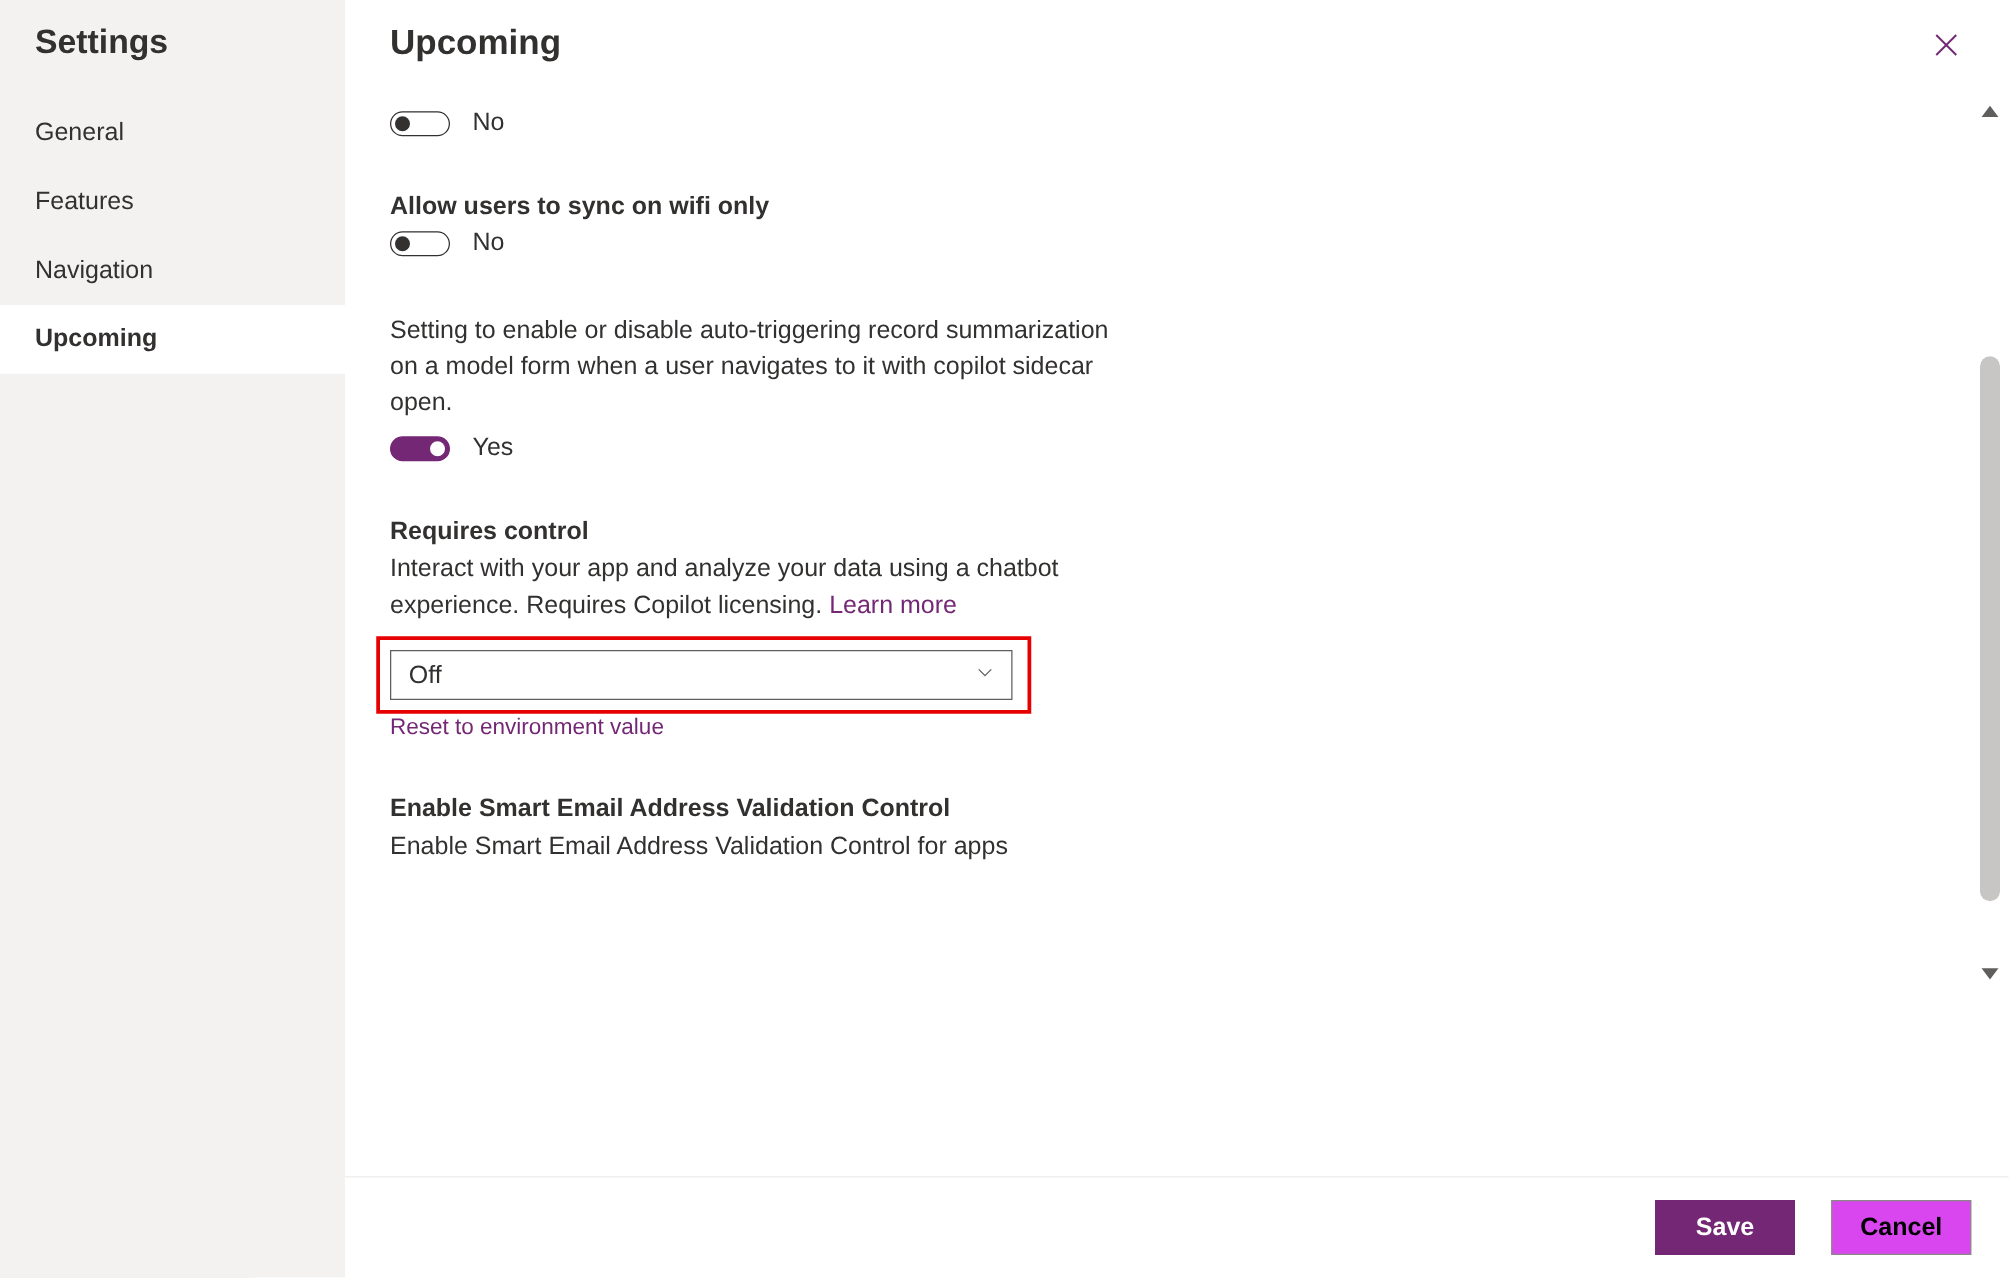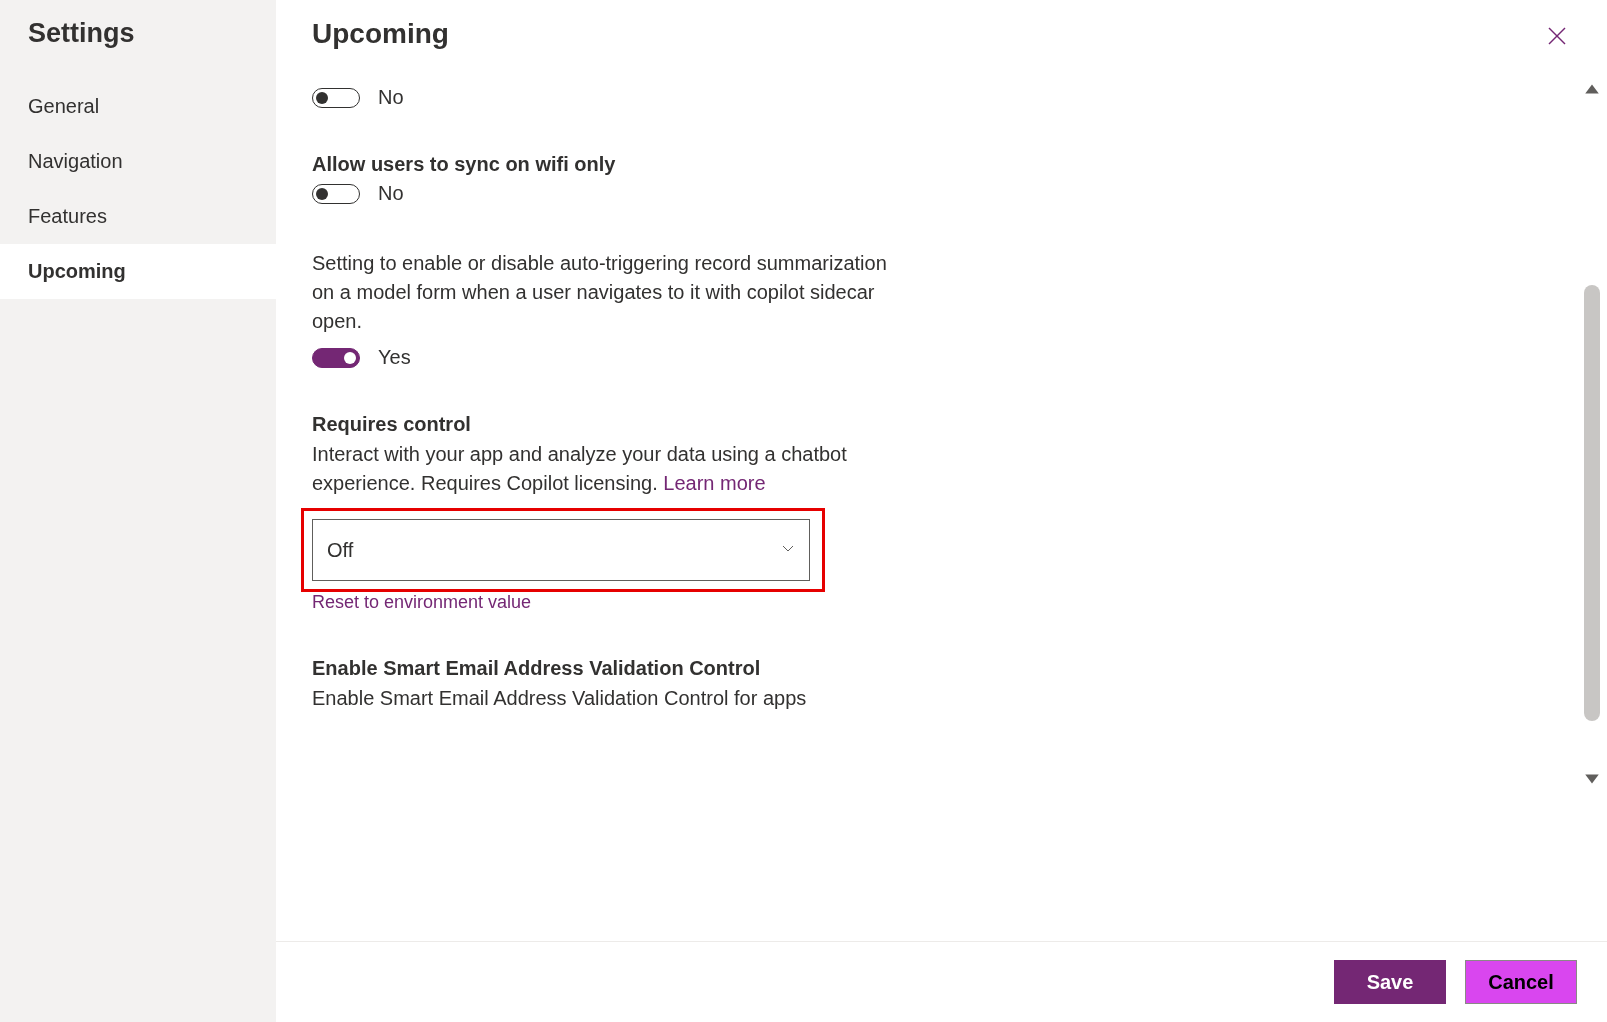--- a/index.html
+++ b/index.html
@@ -119,21 +119,21 @@
     background: #fff;
   }
   .toggle-label { font-size: 20px; }
   
   .select-wrap {
     position: relative;
     width: 498px;
   }
   .select {
     width: 100%;
-    height: 62px;
+    height: 40px;
     border: 1px solid #605e5c;
     background: #fff;
     padding: 0 40px 0 14px;
     font-size: 20px;
     display: flex;
     align-items: center;
     cursor: pointer;
   }
   .select-chevron {
     position: absolute;
@@ -172,21 +172,21 @@
     height: 436px;
     background: #c8c6c4;
     border-radius: 8px;
   }
   
   .footer {
     border-top: 1px solid #edebe9;
     padding: 18px 30px;
     display: flex;
     justify-content: flex-end;
-    gap: 19px;
+    gap: 29px;
   }
   .btn {
     height: 44px;
     min-width: 112px;
     font-size: 20px;
     font-weight: 600;
     border: 1px solid #8a8886;
     background: #d946ef;
     cursor: pointer;
     padding: 0 20px;
@@ -198,22 +198,22 @@
   }
 </style>
 </head>
 <body>
 
 <div class="app">
 
   <aside class="sidebar">
     <div class="sidebar-title">Settings</div>
     <div class="nav-item">General</div>
+    <div class="nav-item">Features</div>
     <div class="nav-item">Navigation</div>
-    <div class="nav-item">Features</div>
     <div class="nav-item active">Upcoming</div>
   </aside>
 
   <div class="main">
 
     <div class="main-header">
       <div class="page-title">Upcoming</div>
       <div class="close-btn">
         <svg viewBox="0 0 24 24" fill="none" stroke="currentColor" stroke-width="1.5">
           <line x1="4" y1="4" x2="20" y2="20"></line>

